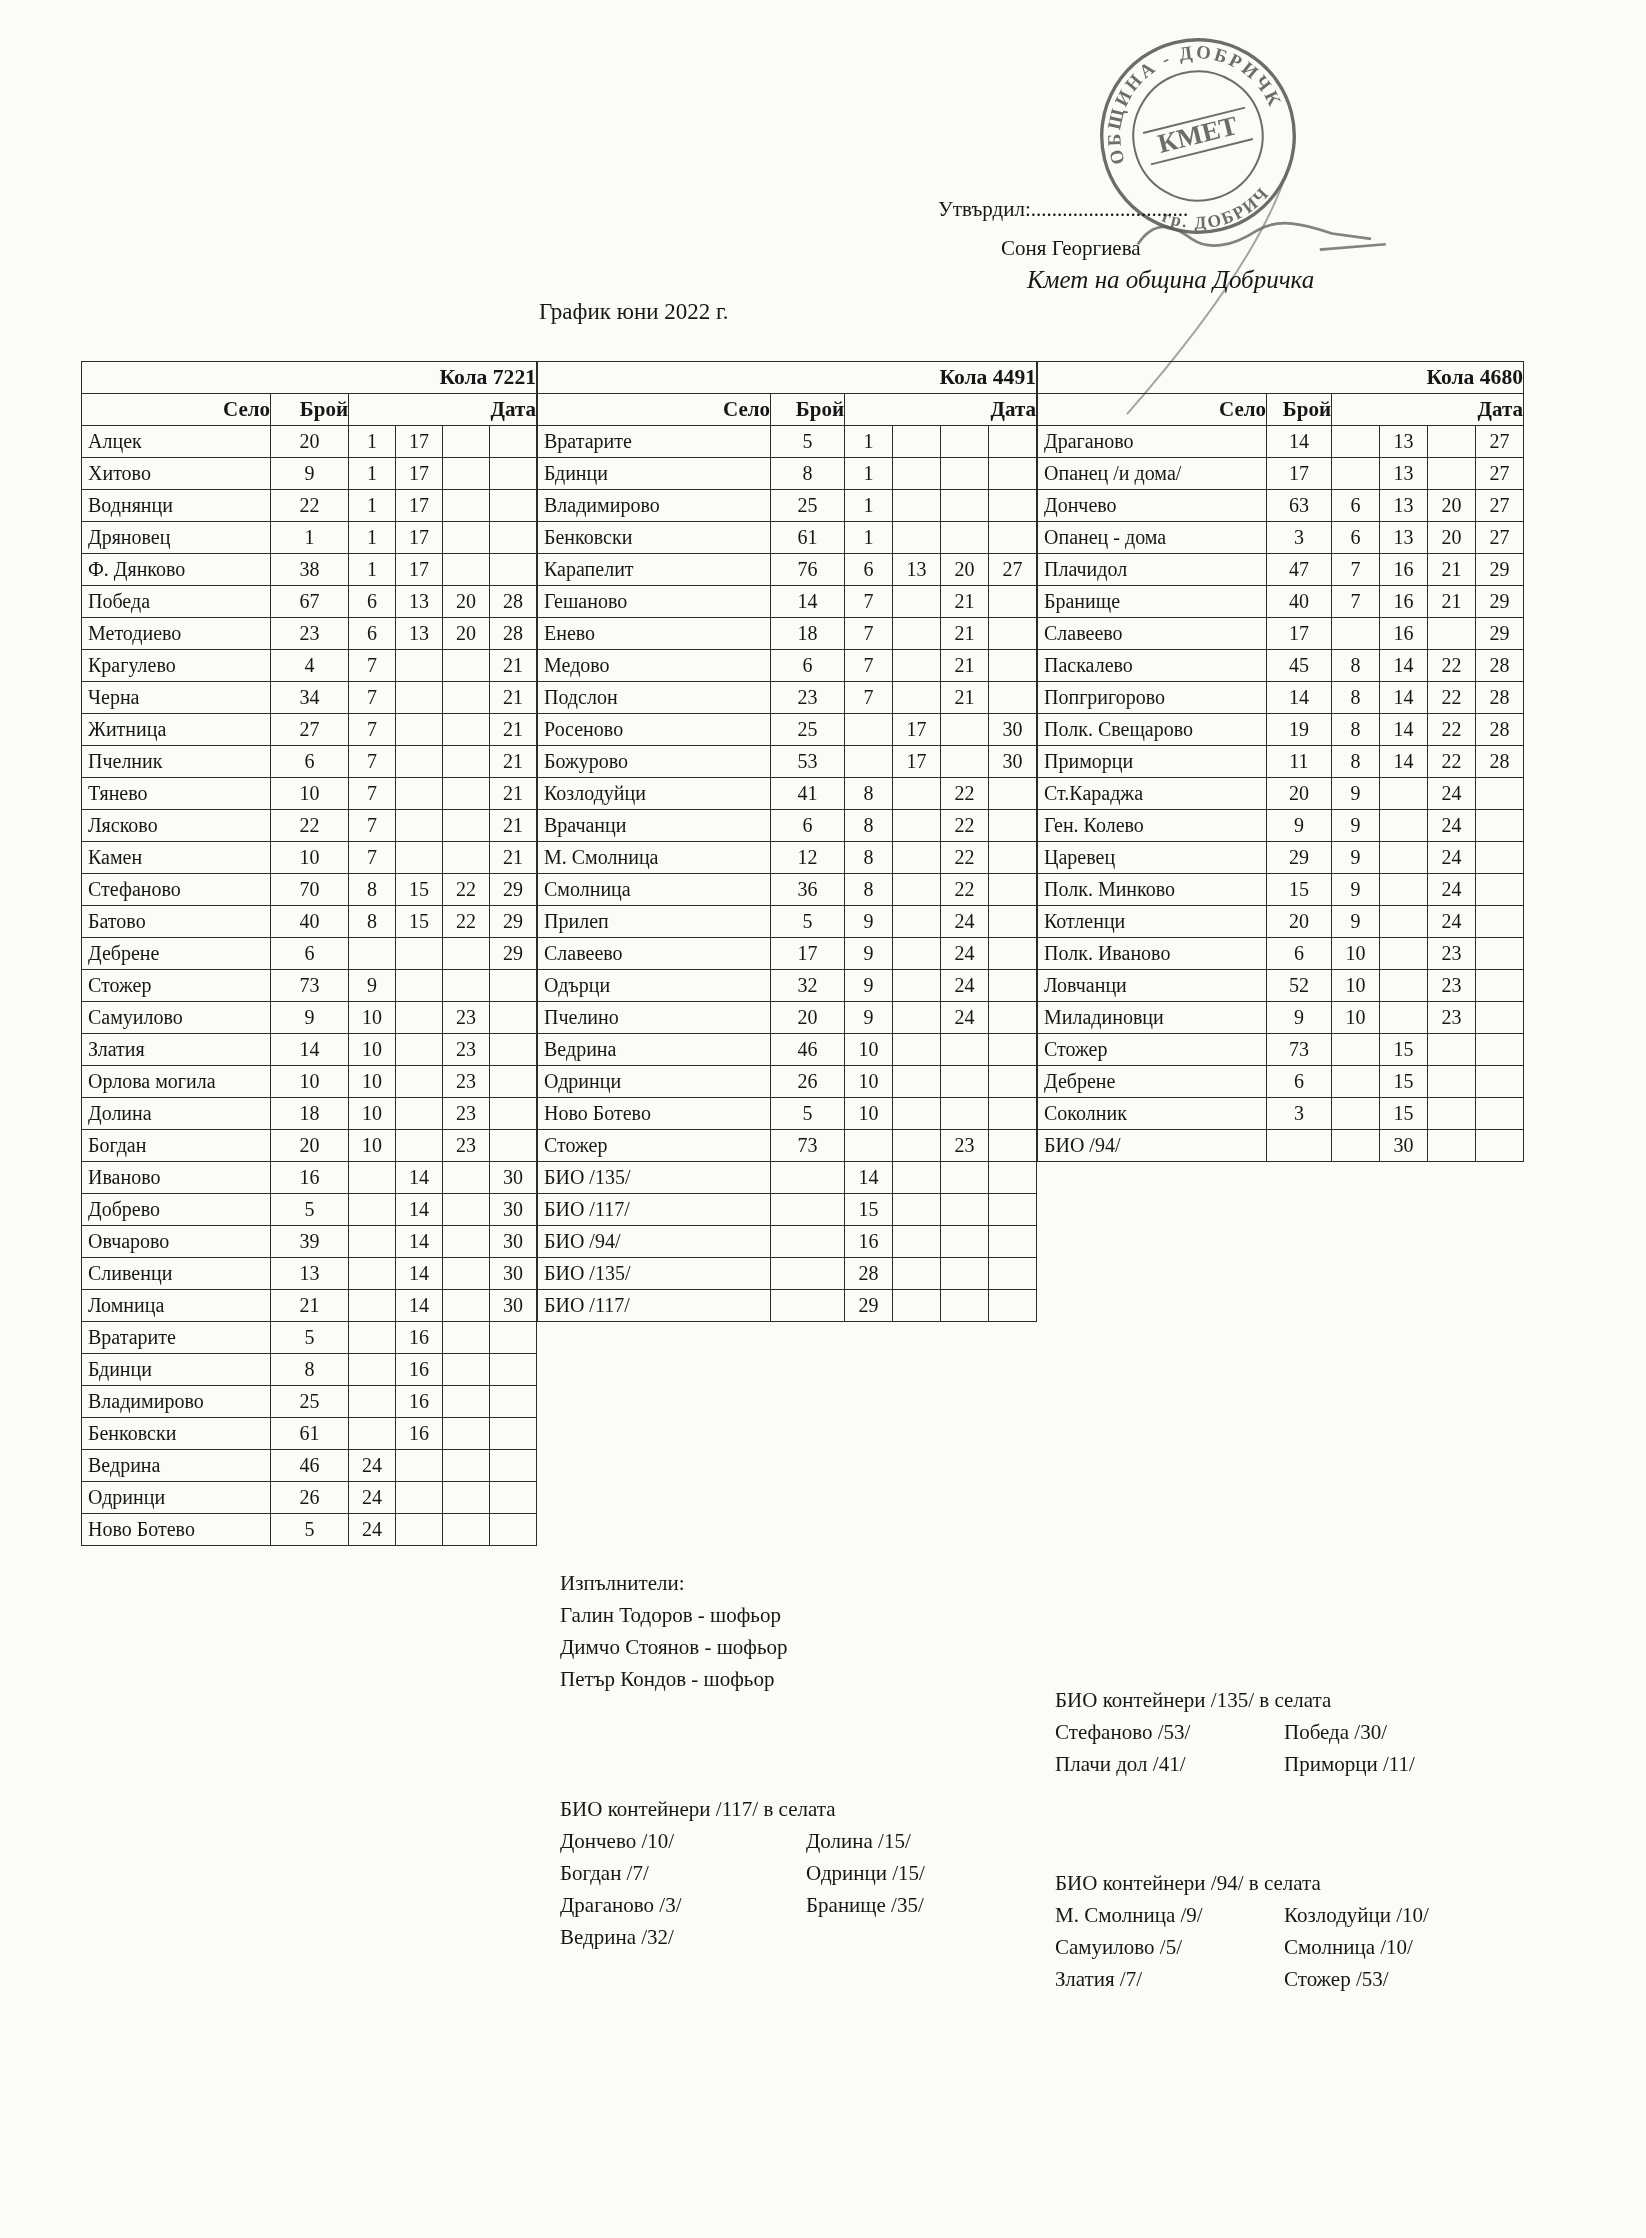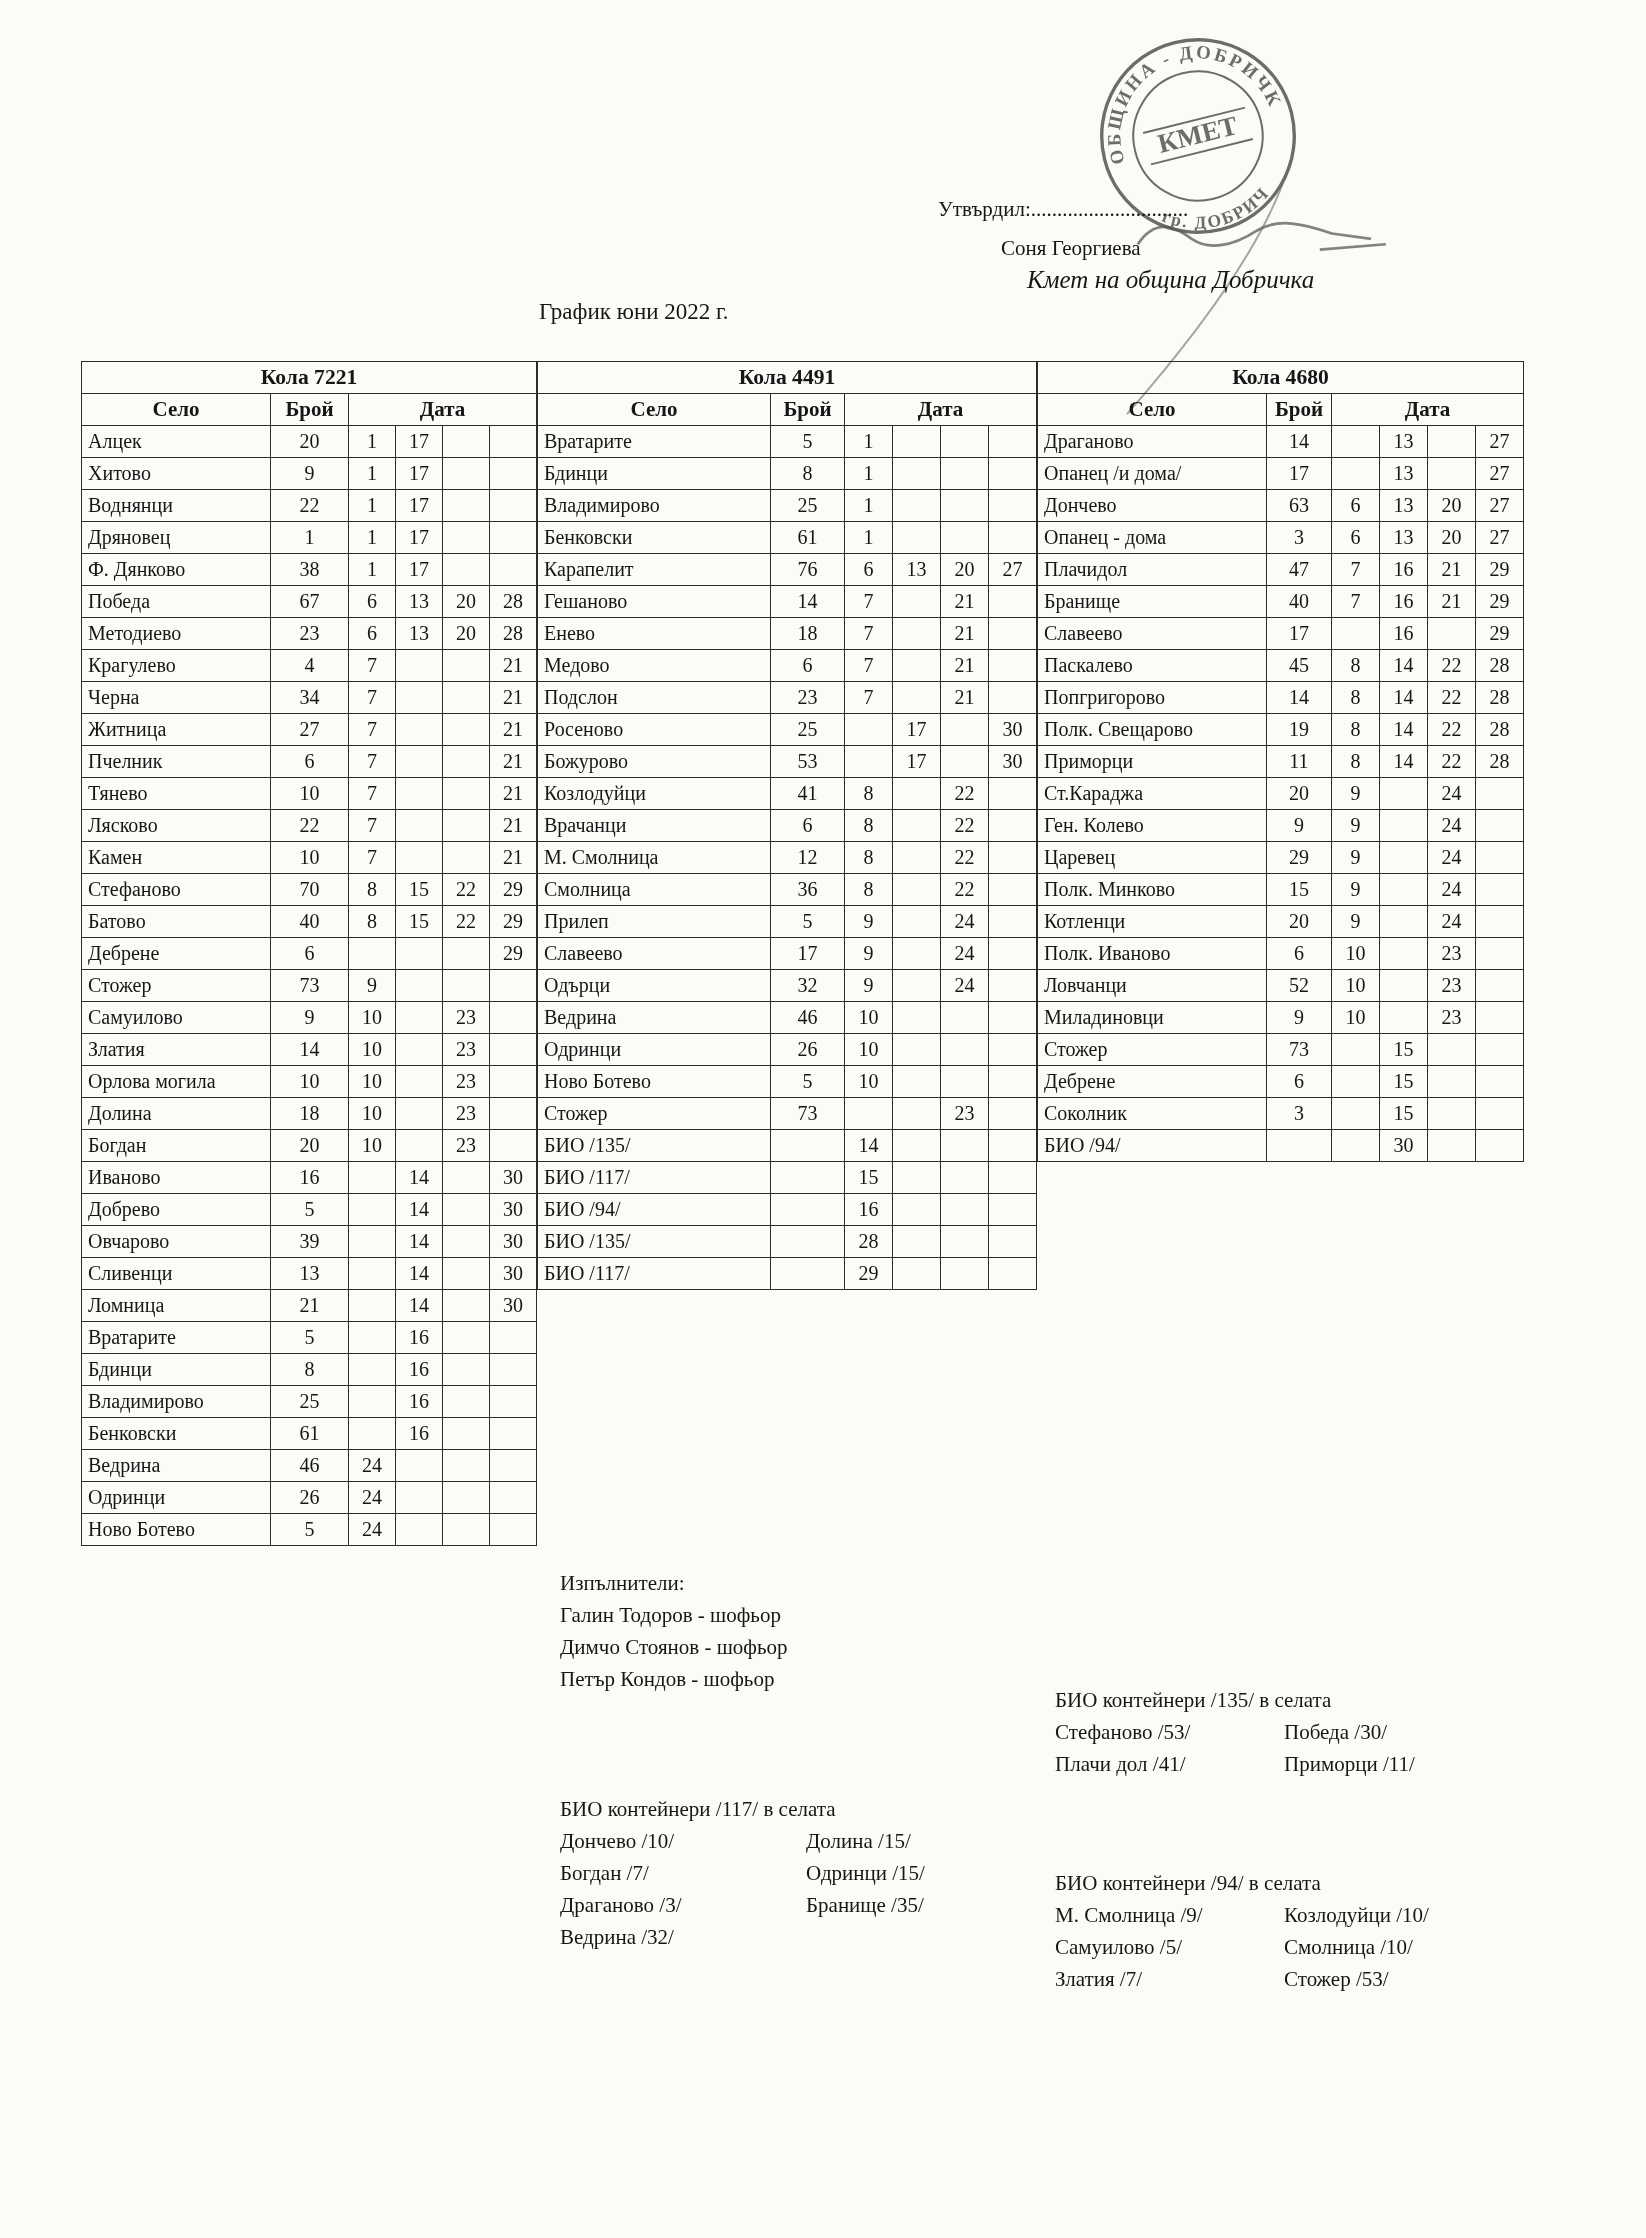--- a/index.html
+++ b/index.html
@@ -5,21 +5,21 @@
   *{box-sizing:border-box;margin:0;padding:0}
   html,body{background:#d8d8d8}
   .page{position:relative;width:1646px;height:2239px;background:#fbfbf8;font-family:"Liberation Serif",serif;color:#161616;overflow:hidden}
   .approve-line{position:absolute;left:938px;top:197px;font-size:21px}
   .approver-name{position:absolute;left:1001px;top:236px;font-size:21px}
   .approver-title{position:absolute;left:1027px;top:266px;font-size:25px;font-style:italic}
   .doc-title{position:absolute;left:539px;top:299px;font-size:23px;font-weight:normal}
   .tables{position:absolute;left:81px;top:361px;display:flex;align-items:flex-start}
   table{border-collapse:collapse;table-layout:fixed}
   th,td{border:1.3px solid #2b2b2b;height:32px;overflow:hidden;white-space:nowrap}
-  th{font-size:21px;font-weight:bold;text-align:center}
+  th{font-size:21px;font-weight:bold;text-align:right}
   td{font-size:20px}
   td.v{padding-left:6px;text-align:left}
   td.n{text-align:center}
   .car-title{font-size:21.6px}
   .stamp{position:absolute;left:1097px;top:35px;transform:rotate(-14deg);opacity:.82}
   .sig-overlay{position:absolute;left:0;top:0;pointer-events:none}
   .block{position:absolute;font-size:21px;line-height:32px}
   .bio-line{display:grid}
   .bio-left .bio-line{grid-template-columns:246px auto}
   .bio-right .bio-line{grid-template-columns:229px auto}
@@ -516,20 +516,28 @@
             <td class="v">Славеево</td>
             <td class="n">17</td>
             <td class="n">9</td>
             <td class="n"></td>
             <td class="n">24</td>
             <td class="n"></td>
           </tr>
           <tr>
             <td class="v">Одърци</td>
             <td class="n">32</td>
+            <td class="n">9</td>
+            <td class="n"></td>
+            <td class="n">24</td>
+            <td class="n"></td>
+          </tr>
+          <tr>
+            <td class="v">Пчелино</td>
+            <td class="n">20</td>
             <td class="n">9</td>
             <td class="n"></td>
             <td class="n">24</td>
             <td class="n"></td>
           </tr>
           <tr>
             <td class="v">Ведрина</td>
             <td class="n">46</td>
             <td class="n">10</td>
             <td class="n"></td>

